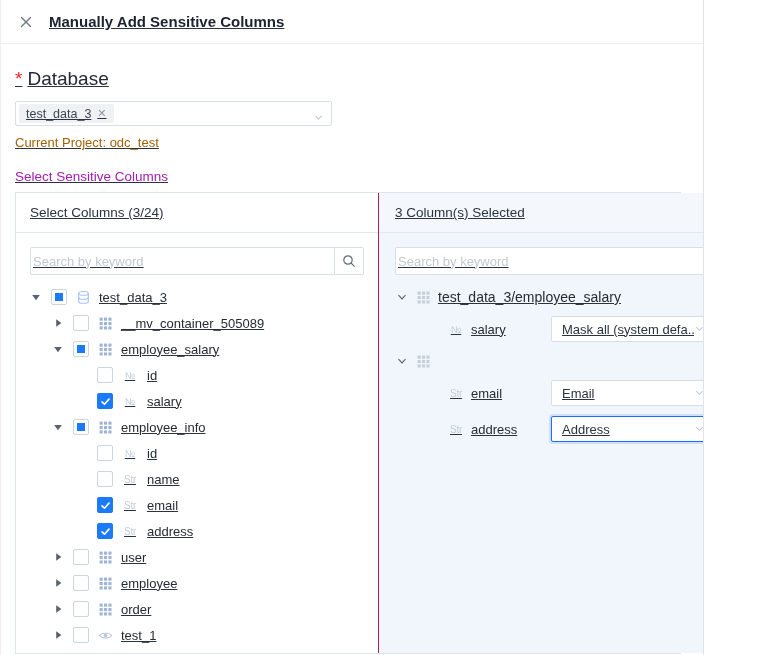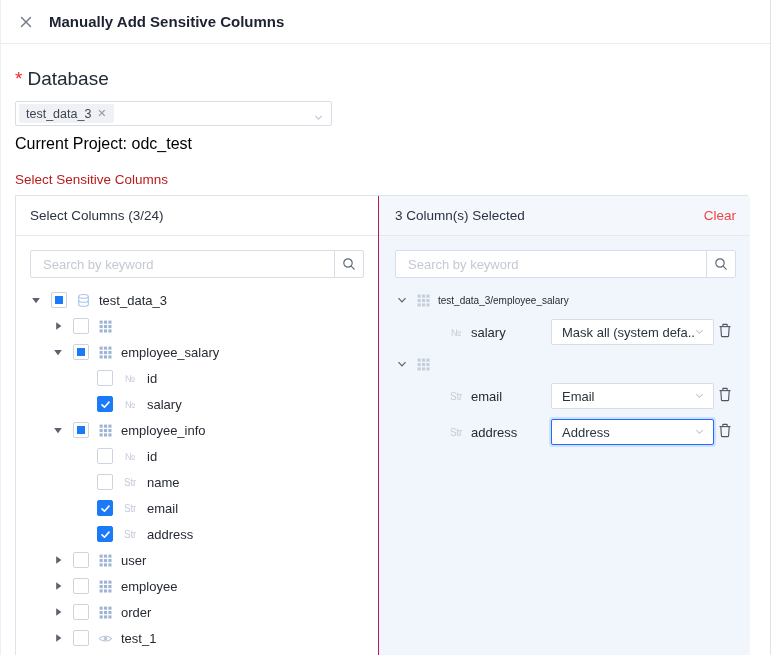--- a/index.html
+++ b/index.html
@@ -1,19 +1,19 @@
 <!DOCTYPE html>
 <html style="--accent: #1a7af8; --focus: #1a6eff;"><head>
 <meta charset="utf-8">
 <style>
   * { margin:0; padding:0; box-sizing:border-box; }
   html,body { background:#fff; }
   body { font-family:"Liberation Sans","DejaVu Sans",sans-serif; color:#2b3240; }
-  .page { position:relative; width:771px; height:655px; background:#fff; overflow:hidden;
-          border-left:1px solid #edeff2; border-right:1px solid #e0e4e9; }
+  .page { position:relative; width:704px; height:655px; background:#fff; overflow:hidden;
+          border-left:1px solid #edeff2; border-right:1px solid #e0e4e9;text-decoration:underline; }
 
   
   .drawer-header { height:44px; display:flex; align-items:center; padding:0 16px;
                    border-bottom:1px solid #e9edf3; }
   .close-btn { display:flex; align-items:center; justify-content:center; width:18px; height:18px;
                cursor:pointer; }
   .drawer-title { margin-left:14px; font-size:15px; font-weight:bold; color:#1c2230; }
 
   
   .content { padding:0 22px 0 14px; }
@@ -21,40 +21,40 @@
   .req { color:#f5222d; margin-right:5px; }
 
   .db-select { position:relative; margin-top:11px; width:317px; height:25px; background:#fff;
                border:1px solid #d8dee8; border-radius:2px; display:flex; align-items:center;
                padding:0 24px 0 3px; cursor:pointer; }
   .tag { display:inline-flex; align-items:center; height:19px; padding:0 7px; background:#eff1f4;
          border-radius:2px; font-size:12.5px; color:#3d4452; }
   .tag-x { margin-left:6px; color:#8e96a3; font-size:11px; line-height:1; cursor:pointer; }
   .db-chevron { position:absolute; right:7px; top:7px; }
 
-  .hint { margin-top:9px; font-size:16px; color:#000000; }
-  .section-label { margin-top:19px; font-size:13.5px; color:#b91c1c; }
+  .hint { margin-top:9px; font-size:13px; color:#a16207; }
+  .section-label { margin-top:19px; font-size:13.5px; color:#a21caf; }
 
   
   .panels { margin-top:8px; height:462px; display:flex; border:1px solid #dde4ed; }
   .panel-left { width:363px; flex:none; background:#fff; border-right:1px solid #be185d;
                 display:flex; flex-direction:column; }
   .panel-right { flex:1; background:#f1f6fc; display:flex; flex-direction:column; }
 
   .panel-header { height:40px; flex:none; display:flex; align-items:center;
                   border-bottom:1px solid #e3e9f2; font-size:13.5px; color:#2b3240; }
   .panel-left  .panel-header { padding:0 14px; }
   .panel-right .panel-header { padding:0 14px 0 16px; background:#f4f8fd;text-align:right; }
   .clear-link { margin-left:auto; color:#ef4444; font-size:13.5px; cursor:pointer; text-decoration:none; }
 
   .search-row { display:flex; flex:none; }
   .panel-left  .search-row { padding:14px 14px 0 14px; }
   .panel-right .search-row { padding:14px 14px 0 16px; }
   .search-input { flex:1; height:28px; border:1px solid #d8dee8; border-radius:2px 0 0 2px;
-                  padding:0 12px; font-size:13px; color:#2b3240; background:#fff; outline:none;
+                  padding:0 2px; font-size:13px; color:#2b3240; background:#fff; outline:none;
                   font-family:inherit; }
   .search-input::placeholder { color:#c3c9d2; }
   .search-btn { width:30px; height:28px; flex:none; margin-left:-1px; background:#fff;
                 border:1px solid #d8dee8; border-radius:0 2px 2px 0; display:flex;
                 align-items:center; justify-content:center; cursor:pointer; }
 
   
   .tree { margin-top:9px; overflow:hidden; }
   .t-row { height:26px; display:flex; align-items:center; font-size:13px; color:#262b33; cursor:pointer; }
   .t-row.d0  { padding-left:13px; }
@@ -68,21 +68,21 @@
   .cb { width:16px; height:16px; flex:none; background:#fff; border:1px solid #ccd4de;
         border-radius:2px; display:flex; align-items:center; justify-content:center; cursor:pointer; }
   .cb.checked { background:var(--accent,#1a7af8); border-color:var(--accent,#1a7af8); }
   .cb.ind .cb-bar { width:8px; height:8px; background:var(--accent,#1a7af8); }
 
   .type-ico { width:18px; flex:none; text-align:center; font-size:10px; color:#c3ccd8;
               letter-spacing:-0.3px; }
 
   
   .sel-list { padding:8px 14px 0 16px; overflow:hidden; }
-  .g-row { height:28px; display:flex; align-items:center; font-size:10px; color:#262b33;text-align:right; }
+  .g-row { height:28px; display:flex; align-items:center; font-size:14px; color:#262b33;text-align:right; }
   .g-ico { margin:0 8px; display:flex; align-items:center; }
   .g-label { white-space:nowrap; }
   .c-row { height:36px; display:flex; align-items:center; padding-left:52px; }
   .c-label { width:80px; font-size:13px; color:#262b33; margin-left:6px; white-space:nowrap; }
   .rule-select { width:163px; height:26px; background:#fff; border:1px solid #d8dee8;
                  border-radius:2px; display:flex; align-items:center; padding:0 8px 0 10px;
                  font-size:13px; color:#2b3240; cursor:pointer; }
   .rule-select.focused { border-color:var(--focus,#1a6eff);
                          box-shadow:0 0 0 2px rgba(26,110,255,0.16); }
   .rule-text { flex:1; overflow:hidden; white-space:nowrap; }
@@ -178,20 +178,21 @@
                     <rect x="9.4" y="0.6" width="3.1" height="3.1"></rect>
                     <rect x="0.6" y="5" width="3.1" height="3.1"></rect>
                     <rect x="5" y="5" width="3.1" height="3.1"></rect>
                     <rect x="9.4" y="5" width="3.1" height="3.1"></rect>
                     <rect x="0.6" y="9.4" width="3.1" height="3.1"></rect>
                     <rect x="5" y="9.4" width="3.1" height="3.1"></rect>
                     <rect x="9.4" y="9.4" width="3.1" height="3.1"></rect>
                   </g>
                 </svg>
               </span>
+              <span class="t-label">__mv_container_505089</span>
             </div>
             <div class="t-row d1">
               <span class="twisty">
                 <svg width="10" height="10" viewBox="0 0 10 10">
                   <path d="M1.2 3 h7.6 L5 8.2 Z" fill="#59626e"></path>
                 </svg>
               </span>
               <span class="t-gap"></span>
               <span class="cb ind">
                 <span class="cb-bar"></span>

